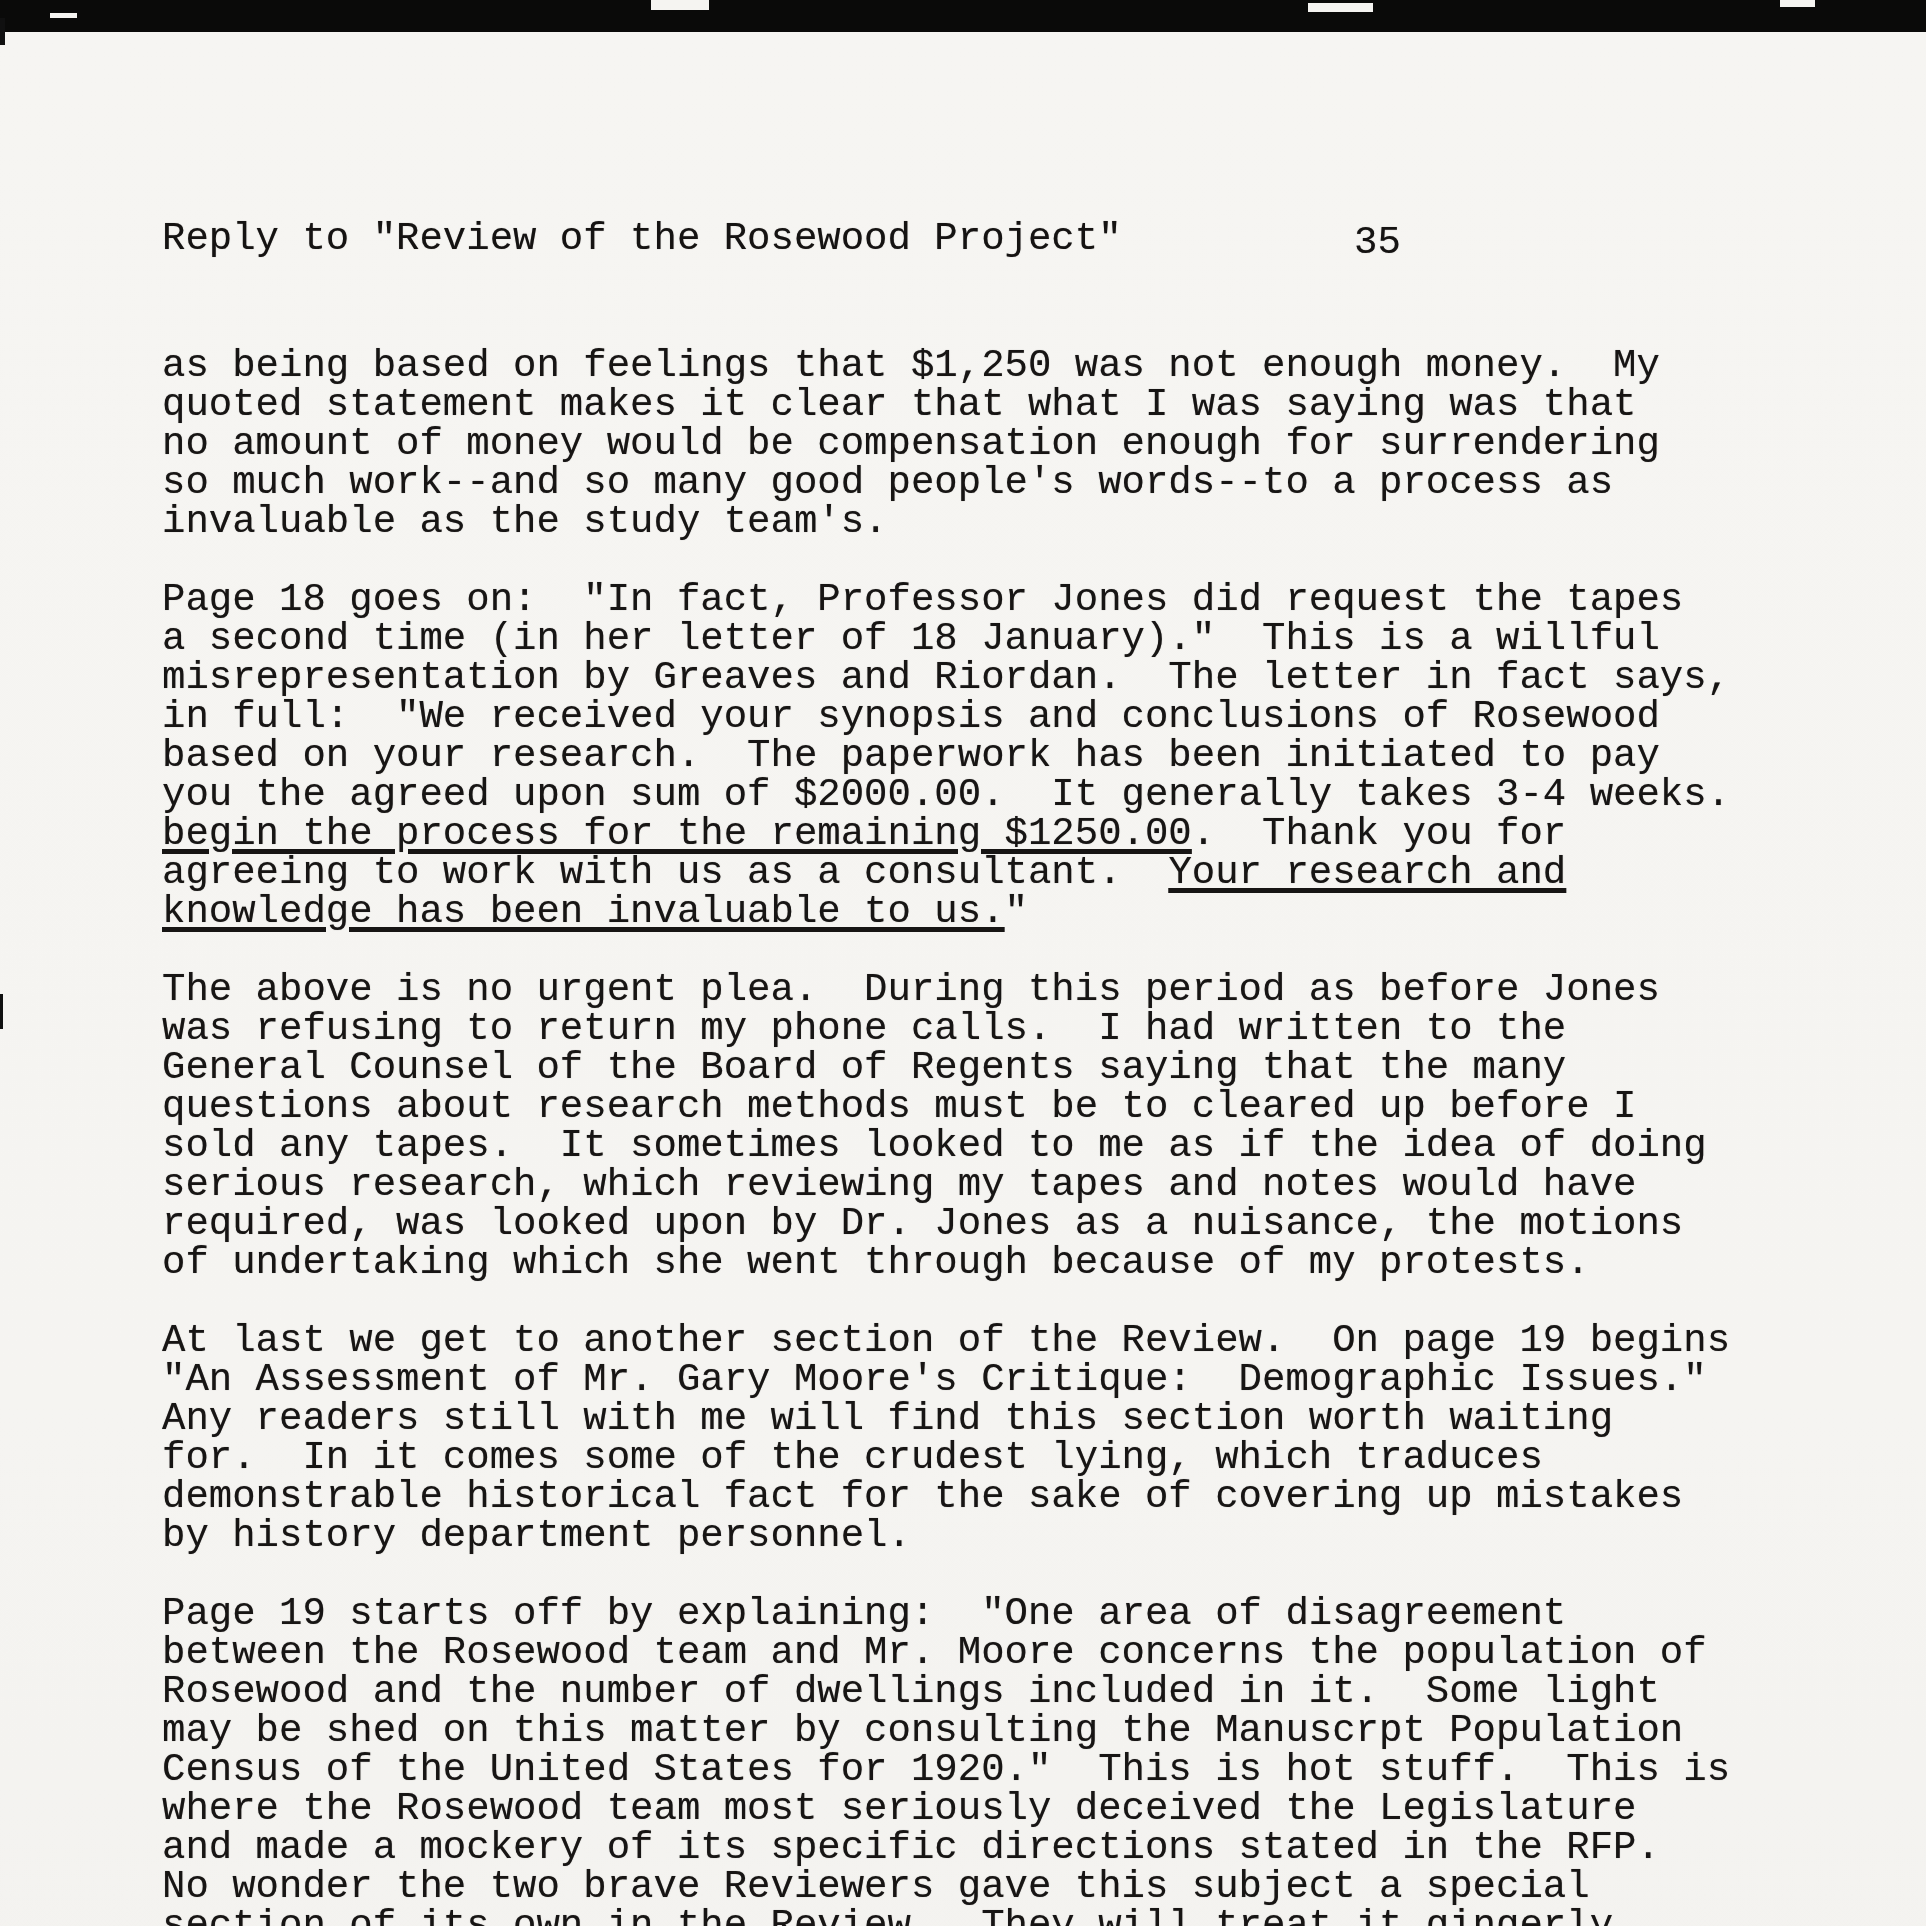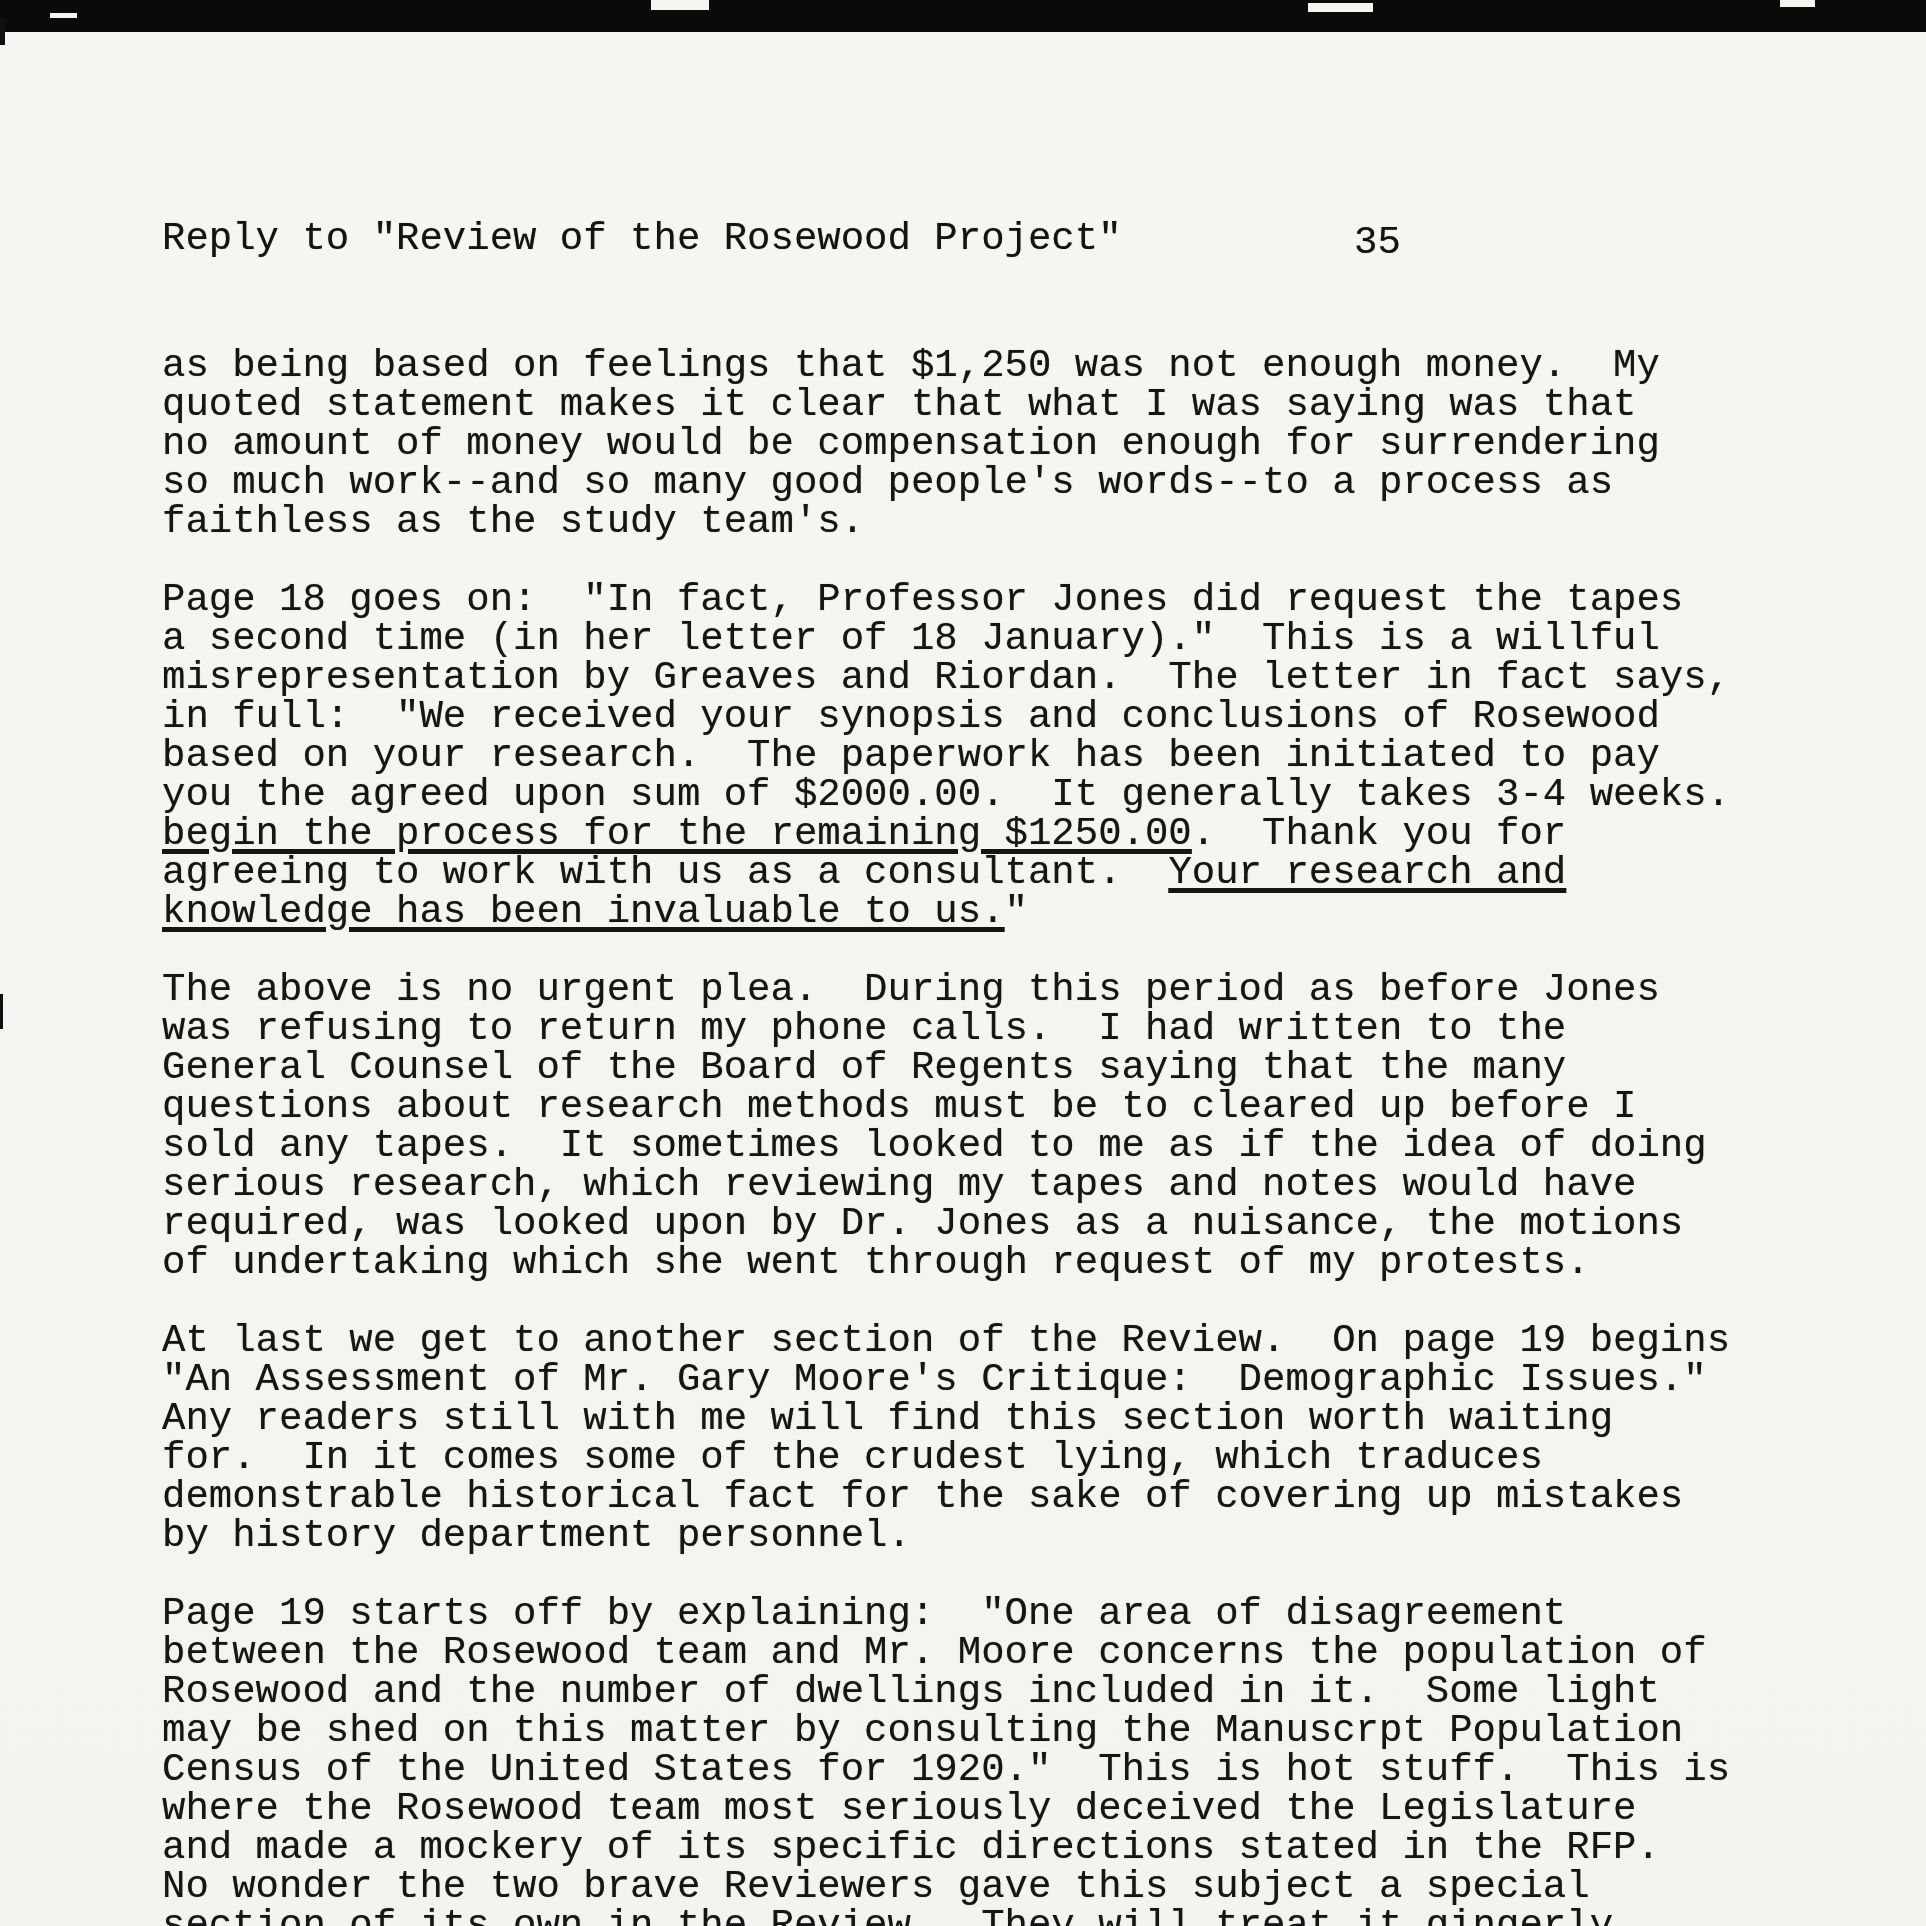--- a/index.html
+++ b/index.html
@@ -48,42 +48,42 @@
   <span class="title">Reply to "Review of the Rosewood Project"</span>
   <span class="pagenum">35</span>
 </div>
 
 <div class="body-text">
     <div class="para">
       <div class="line"><span>as being based on feelings that $1,250 was not enough money.  My</span></div>
       <div class="line"><span>quoted statement makes it clear that what I was saying was that</span></div>
       <div class="line"><span class="u">no</span><span> amount of money would be compensation enough for surrendering</span></div>
       <div class="line"><span>so much work--and so many good people's words--to a process as</span></div>
-      <div class="line"><span>faithless as the study team's.</span></div>
+      <div class="line"><span>invaluable as the study team's.</span></div>
     </div>
     <div class="para">
       <div class="line"><span>Page 18 goes on:  "In fact, Professor Jones </span><span class="u">did</span><span> request the tapes</span></div>
       <div class="line"><span>a second time (in her letter of 18 January)."  This is a willful</span></div>
       <div class="line"><span>misrepresentation by Greaves and Riordan.  The letter in fact says,</span></div>
       <div class="line"><span>in full:  "We received your synopsis and conclusions of Rosewood</span></div>
       <div class="line"><span>based on your research.  The paperwork has been initiated to pay</span></div>
       <div class="line"><span>you the agreed upon sum of $2000.00.  It generally takes 3-4 weeks.</span></div>
       <div class="line"><span class="u2">begin the process for the remaining $1250.00</span><span>.  Thank you for</span></div>
       <div class="line"><span>agreeing to work with us as a consultant.  </span><span class="u2">Your research and</span></div>
       <div class="line"><span class="u2">knowledge has been invaluable to us.</span><span>"</span></div>
     </div>
     <div class="para">
       <div class="line"><span>The above is no urgent plea.  During this period as before Jones</span></div>
       <div class="line"><span>was refusing to return my phone calls.  I had written to the</span></div>
       <div class="line"><span>General Counsel of the Board of Regents saying that the many</span></div>
       <div class="line"><span>questions about research methods must be to cleared up before I</span></div>
       <div class="line"><span>sold any tapes.  It sometimes looked to me as if the idea of doing</span></div>
       <div class="line"><span>serious research, which reviewing my tapes and notes would have</span></div>
       <div class="line"><span>required, was looked upon by Dr. Jones as a nuisance, the motions</span></div>
-      <div class="line"><span>of undertaking which she went through request of my protests.</span></div>
+      <div class="line"><span>of undertaking which she went through because of my protests.</span></div>
     </div>
     <div class="para">
       <div class="line"><span>At last we get to another section of the Review.  On page 19 begins</span></div>
       <div class="line"><span>"An Assessment of Mr. Gary Moore's Critique:  Demographic Issues."</span></div>
       <div class="line"><span>Any readers still with me will find this section worth waiting</span></div>
       <div class="line"><span>for.  In it comes some of the crudest lying, which traduces</span></div>
       <div class="line"><span>demonstrable historical fact for the sake of covering up mistakes</span></div>
       <div class="line"><span>by history department personnel.</span></div>
     </div>
     <div class="para">

